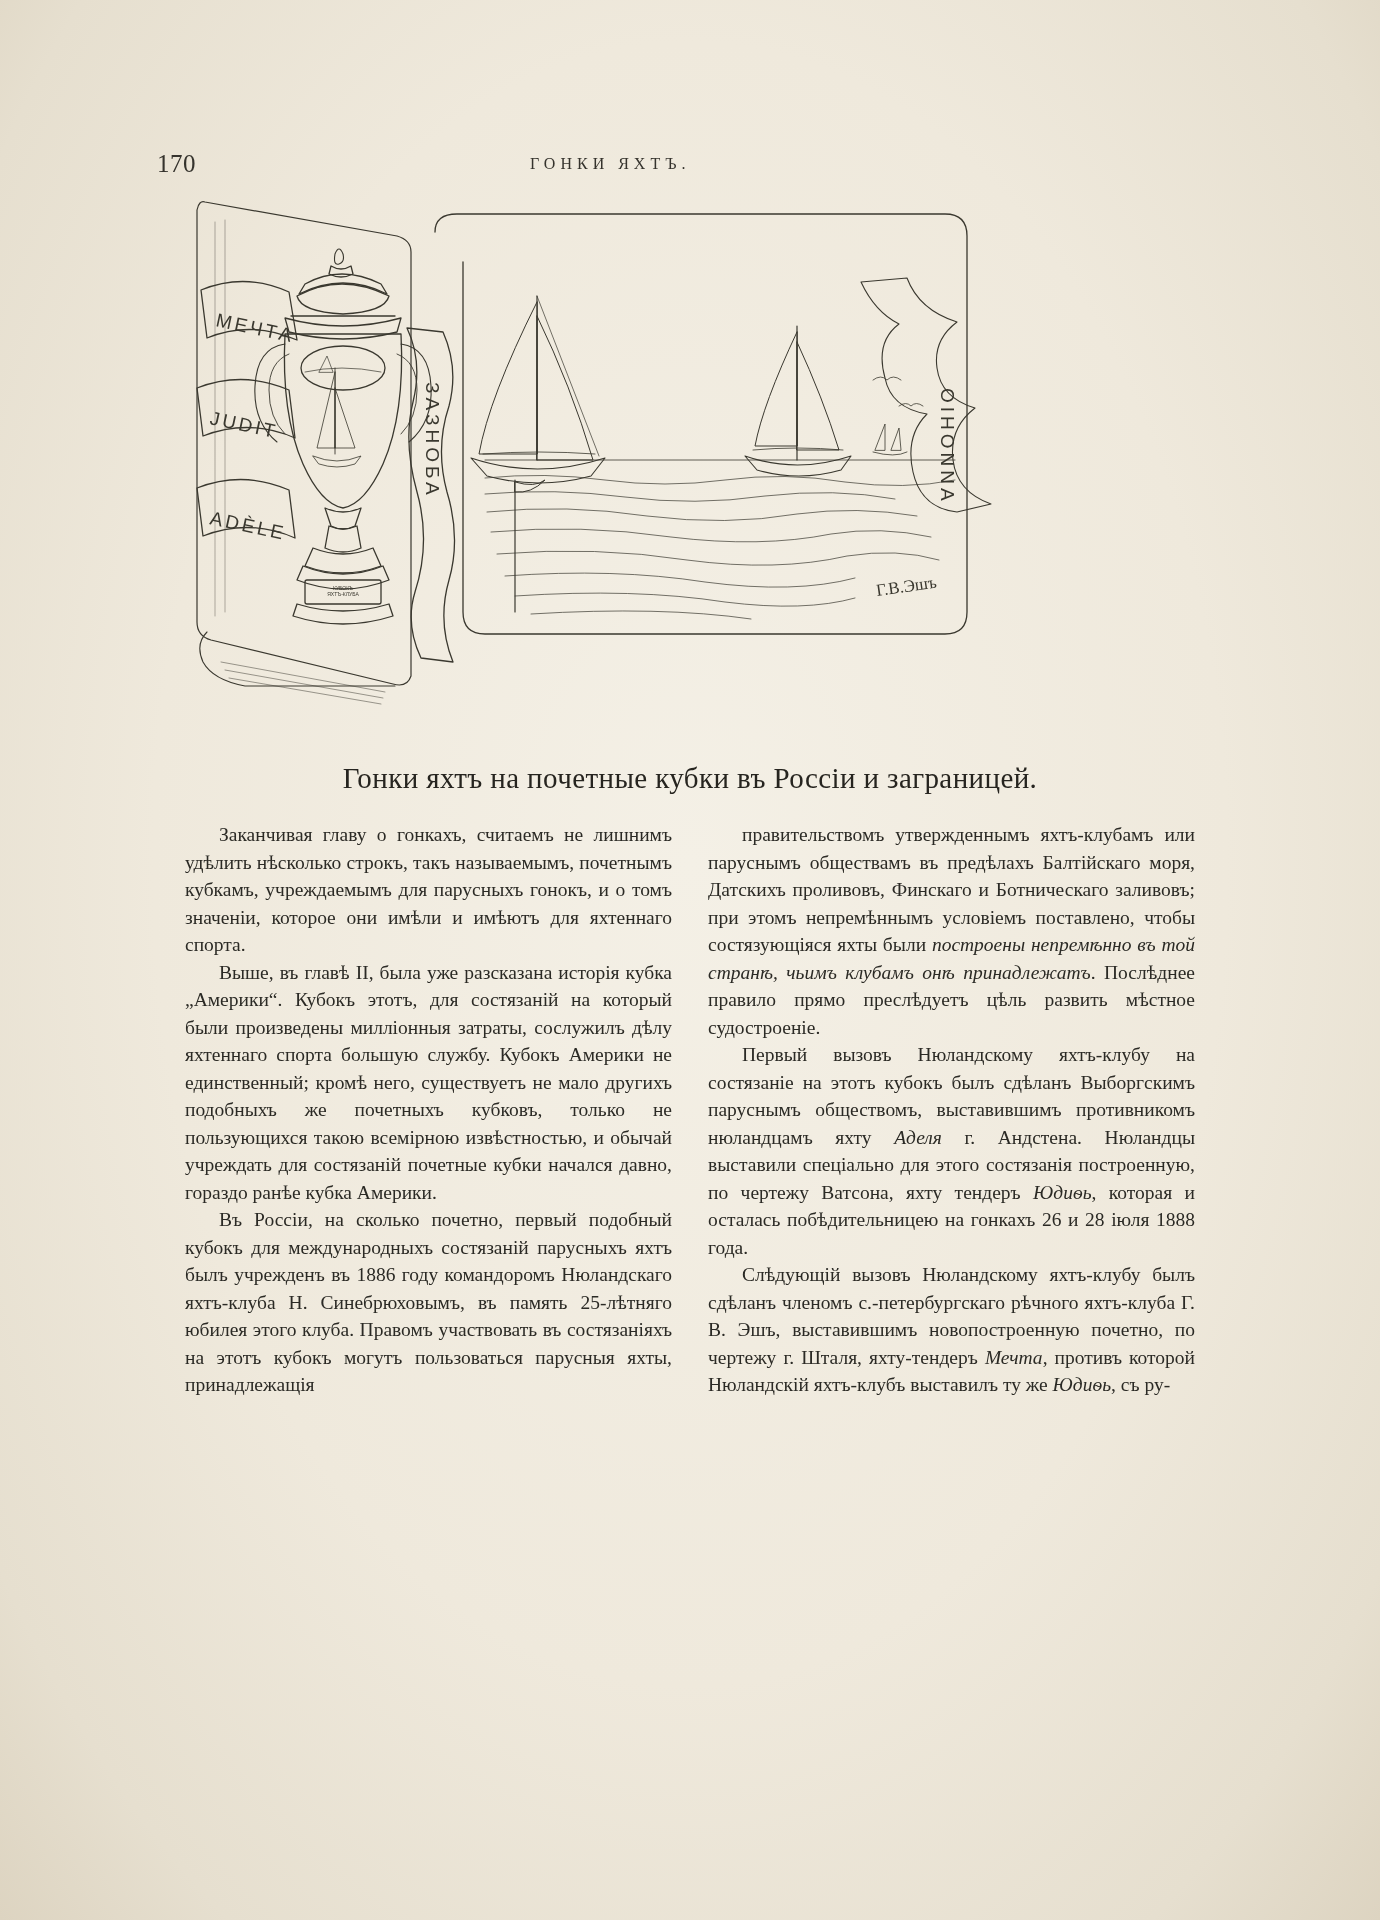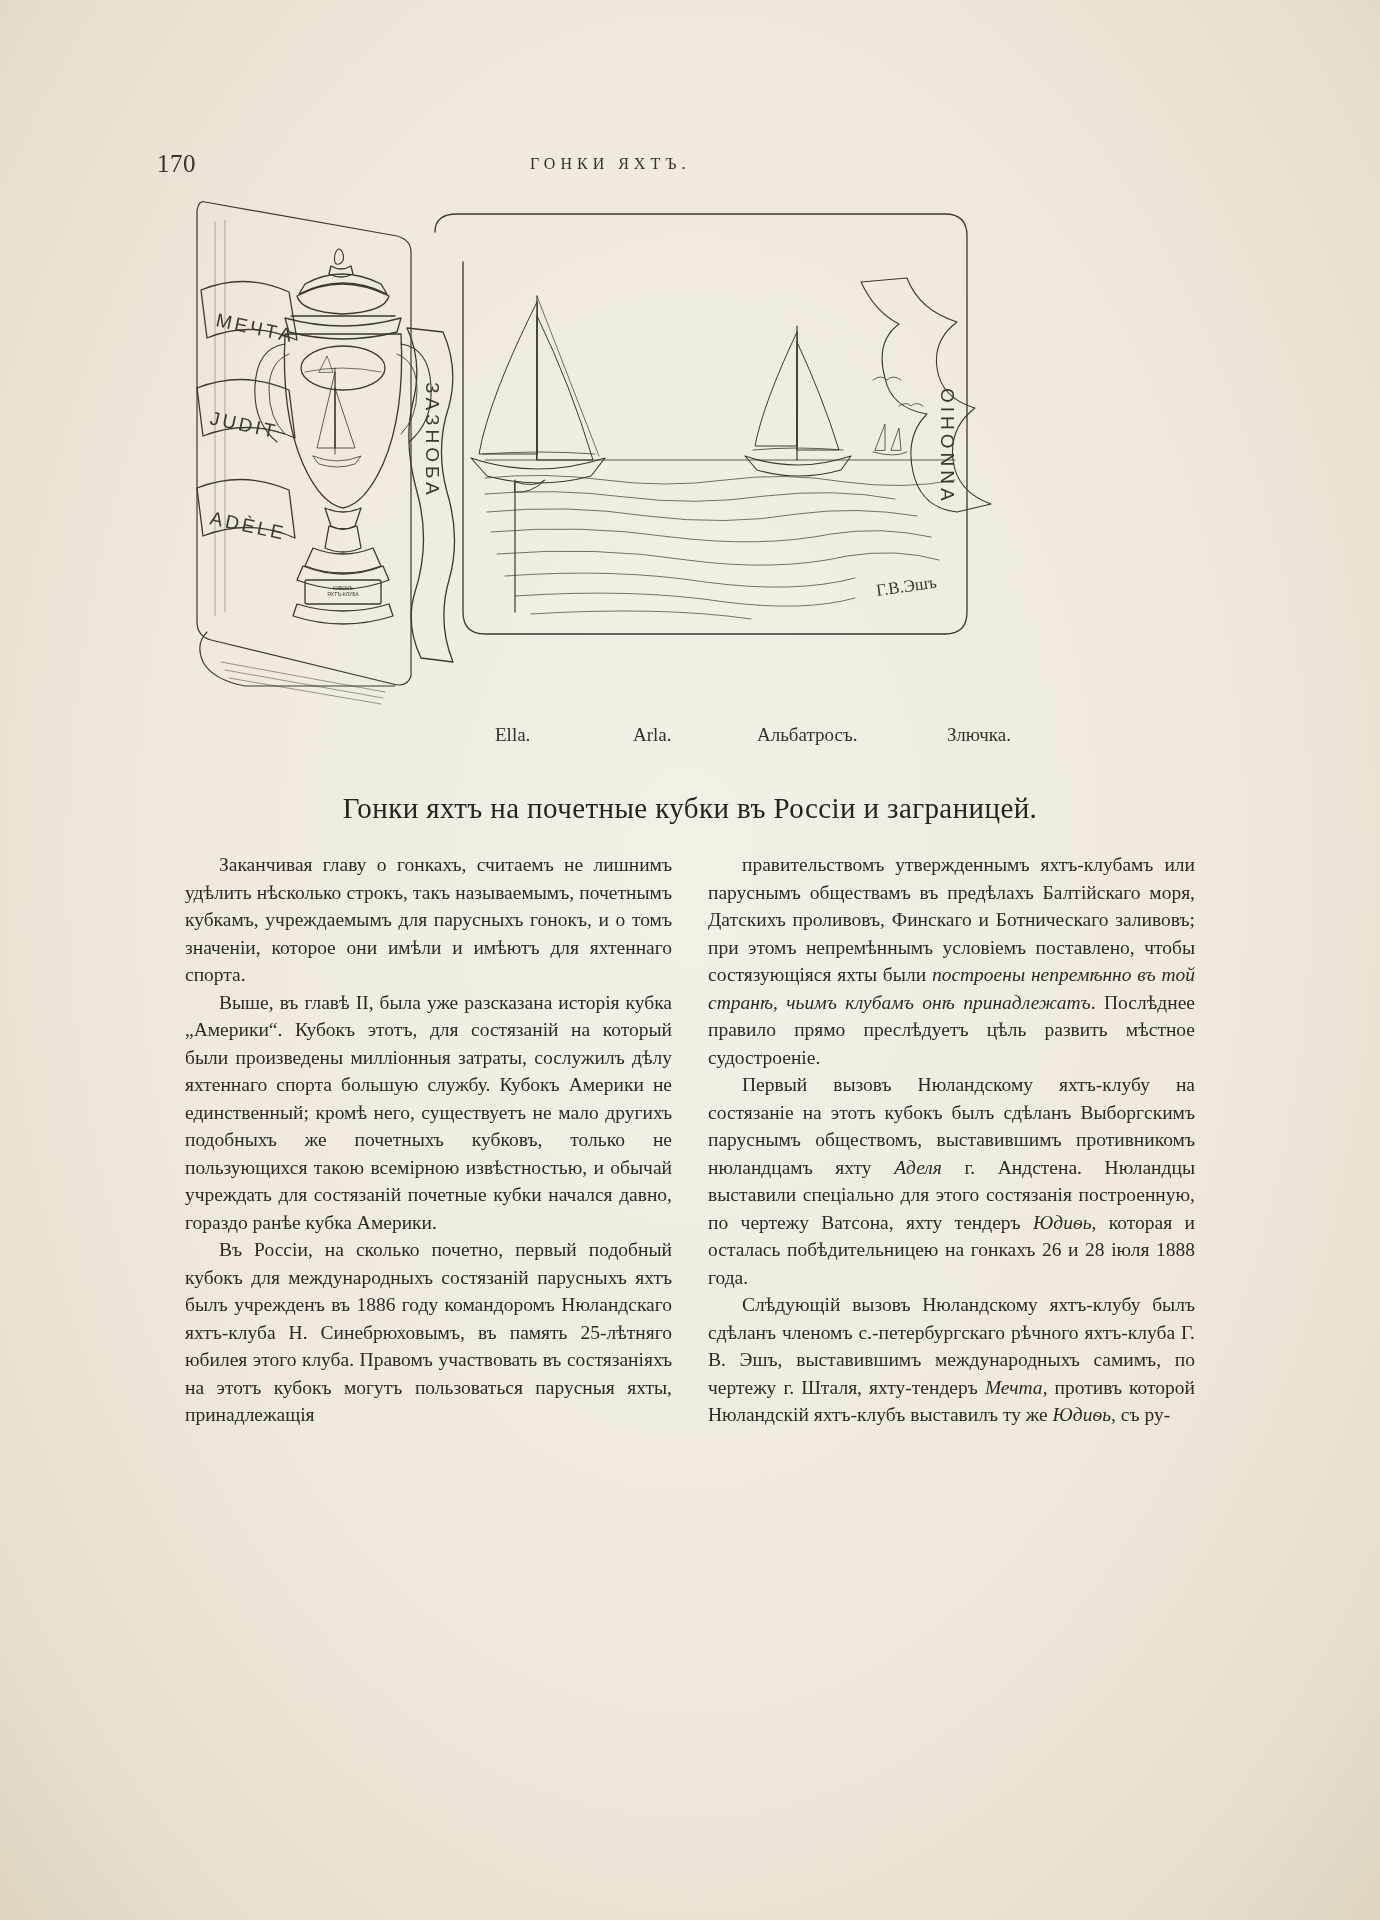--- a/index.html
+++ b/index.html
@@ -240,39 +240,33 @@
           <path d="M330 290 q20 6 30 -2 q-14 14 -30 12 Z" stroke-width="1"></path>
 
           <path d="M688 188 q8 -6 14 0 q6 -6 14 0" stroke-width="0.8"></path>
           <path d="M714 214 q7 -5 12 0 q5 -5 12 0" stroke-width="0.8"></path>
 
           <text x="692" y="404" font-family="Liberation Serif, serif" font-size="17" fill="#3a382f" stroke="none" transform="rotate(-8 692 404)">Г.В.Эшъ</text>
         </g>
       </svg>
     </div>
 
-    <div class="figcaptions">
-      <span class="cap1">Ella.</span>
-      <span class="cap2">Arla.</span>
-      <span class="cap3">Альбатросъ.</span>
-      <span class="cap4">Злючка.</span>
-    </div>
 
     <h1 class="article-title">Гонки яхтъ на почетные кубки въ Россiи и заграницей.</h1>
 
     <div class="cols">
       <div class="rule"></div>
 
       <div class="col">
         <p>Заканчивая главу о гонкахъ, считаемъ не лишнимъ удѣлить нѣсколько строкъ, такъ называемымъ, почетнымъ кубкамъ, учреждаемымъ для парусныхъ гонокъ, и о томъ значенiи, которое они имѣли и имѣютъ для яхтеннаго спорта.</p>
         <p>Выше, въ главѣ II, была уже разсказана исторiя кубка „Америки“. Кубокъ этотъ, для состязанiй на который были произведены миллiонныя затраты, сослужилъ дѣлу яхтеннаго спорта большую службу. Кубокъ Америки не единственный; кромѣ него, существуетъ не мало другихъ подобныхъ же почетныхъ кубковъ, только не пользующихся такою всемiрною извѣстностью, и обычай учреждать для состязанiй почетные кубки начался давно, гораздо ранѣе кубка Америки.</p>
         <p>Въ Россiи, на сколько почетно, первый подобный кубокъ для международныхъ состязанiй парусныхъ яхтъ былъ учрежденъ въ 1886 году командоромъ Нюландскаго яхтъ-клуба Н. Синебрюховымъ, въ память 25-лѣтняго юбилея этого клуба. Правомъ участвовать въ состязанiяхъ на этотъ кубокъ могутъ пользоваться парусныя яхты, принадлежащiя</p>
       </div>
 
       <div class="col">
         <p><span>правительствомъ утвержденнымъ яхтъ-клубамъ или паруснымъ обществамъ въ предѣлахъ Балтiйскаго моря, Датскихъ проливовъ, Финскаго и Ботническаго заливовъ; при этомъ непремѣннымъ условiемъ поставлено, чтобы состязующiяся яхты были </span><em class="it">построены непремѣнно въ той странѣ, чьимъ клубамъ онѣ принадлежатъ</em><span>. Послѣднее правило прямо преслѣдуетъ цѣль развить мѣстное судостроенiе.</span></p>
         <p><span>Первый вызовъ Нюландскому яхтъ-клубу на состязанiе на этотъ кубокъ былъ сдѣланъ Выборгскимъ паруснымъ обществомъ, выставившимъ противникомъ нюландцамъ яхту </span><em class="it">Аделя</em><span> г. Андстена. Нюландцы выставили спецiально для этого состязанiя построенную, по чертежу Ватсона, яхту тендеръ </span><em class="it">Юдиѳь</em><span>, которая и осталась побѣдительницею на гонкахъ 26 и 28 iюля 1888 года.</span></p>
-        <p><span>Слѣдующiй вызовъ Нюландскому яхтъ-клубу былъ сдѣланъ членомъ с.-петербургскаго рѣчного яхтъ-клуба Г. В. Эшъ, выставившимъ международныхъ самимъ, по чертежу г. Шталя, яхту-тендеръ </span><em class="it">Мечта</em><span>, противъ которой Нюландскiй яхтъ-клубъ выставилъ ту же </span><em class="it">Юдиѳь</em><span>, съ ру-</span></p>
+        <p><span>Слѣдующiй вызовъ Нюландскому яхтъ-клубу былъ сдѣланъ членомъ с.-петербургскаго рѣчного яхтъ-клуба Г. В. Эшъ, выставившимъ новопостроенную почетно, по чертежу г. Шталя, яхту-тендеръ </span><em class="it">Мечта</em><span>, противъ которой Нюландскiй яхтъ-клубъ выставилъ ту же </span><em class="it">Юдиѳь</em><span>, съ ру-</span></p>
       </div>
     </div>
 
   </div>
 </div>
 
 </body></html>

